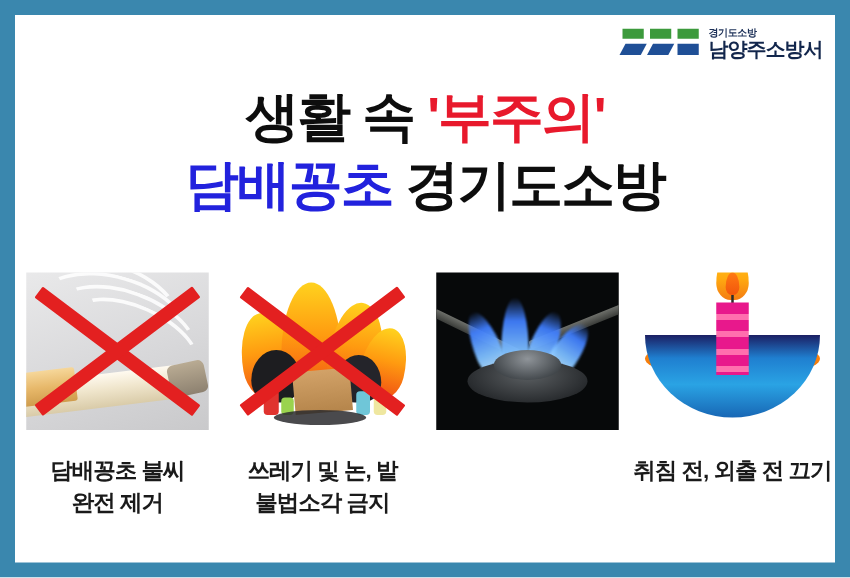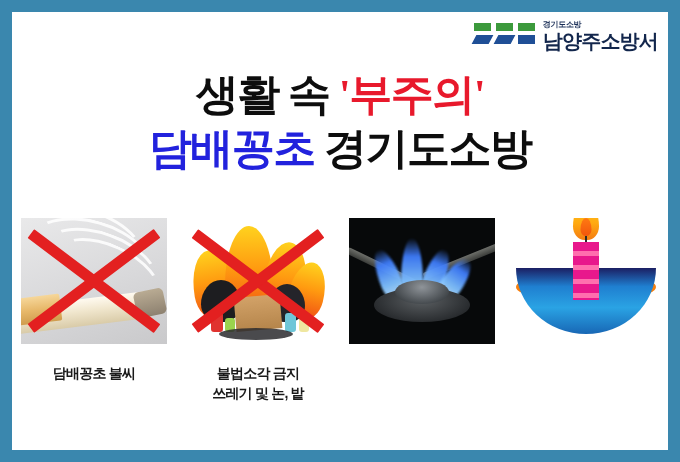--- a/index.html
+++ b/index.html
@@ -60,34 +60,33 @@
 
   #logo-text { line-height: 1; }
   #logo-top {
     font-size: 8px;
     font-weight: bold;
     color: #1b2f57;
     letter-spacing: -0.3px;
     margin-bottom: 2px;
   }
   #logo-bottom {
-    font-size: 20px;
+    font-size: 16px;
     font-weight: bold;
     color: #12264c;
     letter-spacing: -0.8px;
   }
 
   
   #headline {
     position: absolute;
     top: 56px;
     left: 0;
     width: 100%;
     text-align: center;
-    font-family: Liberation Serif, serif;
   }
   .head-line {
     font-size: 43px;
     font-weight: bold;
     letter-spacing: -1.5px;
     line-height: 1.25;
     white-space: nowrap;
     -webkit-text-stroke: 1px rgba(255,255,255,0.85);
     paint-order: stroke fill;
   }
@@ -107,21 +106,21 @@
   .panel-art {
     position: relative;
     width: 146px;
     height: 126px;
     margin: 0 auto;
     overflow: hidden;
   }
   .cap {
     margin-top: 19px;
     text-align: center;
-    font-size: 14px;
+    font-size: 18px;
     font-weight: bold;
     color: #1a1a1a;
     letter-spacing: -0.8px;
     line-height: 1.45;
   }
 
   
   .xmark { position: absolute; inset: 0; pointer-events: none; }
   .xmark i {
     position: absolute;
@@ -359,20 +358,21 @@
           <div class="cig-body"></div>
           <div class="cig-filter"></div>
           <div class="cig-ash"></div>
           <div class="xmark">
               <i class="a"></i>
               <i class="b"></i>
             </div>
         </div>
         <div class="cap">
           <div>담배꽁초 불씨</div>
+          <div>완전 제거</div>
         </div>
       </div>
 
       <div class="panel">
         <div class="panel-art art-trash">
           <div class="flame f1"></div>
           <div class="flame f2"></div>
           <div class="flame f3"></div>
           <div class="flame f4"></div>
           <div class="bag b1"></div>
@@ -382,22 +382,22 @@
           <div class="litter l2"></div>
           <div class="litter l3"></div>
           <div class="litter l4"></div>
           <div class="ground"></div>
           <div class="xmark">
               <i class="a"></i>
               <i class="b"></i>
             </div>
         </div>
         <div class="cap">
+          <div>쓰레기 및 논, 밭</div>
           <div>불법소각 금지</div>
-          <div>쓰레기 및 논, 밭</div>
         </div>
       </div>
 
       <div class="panel">
         <div class="panel-art art-gas">
           <div class="grate r1"></div>
           <div class="grate r2"></div>
           <div class="gasflame g1"></div>
           <div class="gasflame g2"></div>
           <div class="gasflame g3"></div>
@@ -411,18 +411,19 @@
 
       <div class="panel">
         <div class="panel-art art-candle">
           <div class="candle-flame"></div>
           <div class="wick"></div>
           <div class="candle-body"></div>
           <div class="bowl-top"></div>
           <div class="bowl-body"></div>
         </div>
         <div class="cap">
+          <div>취침 전, 외출 전 끄기</div>
         </div>
       </div>
 
     </div>
   </div>
 </div>
 
 </body></html>

